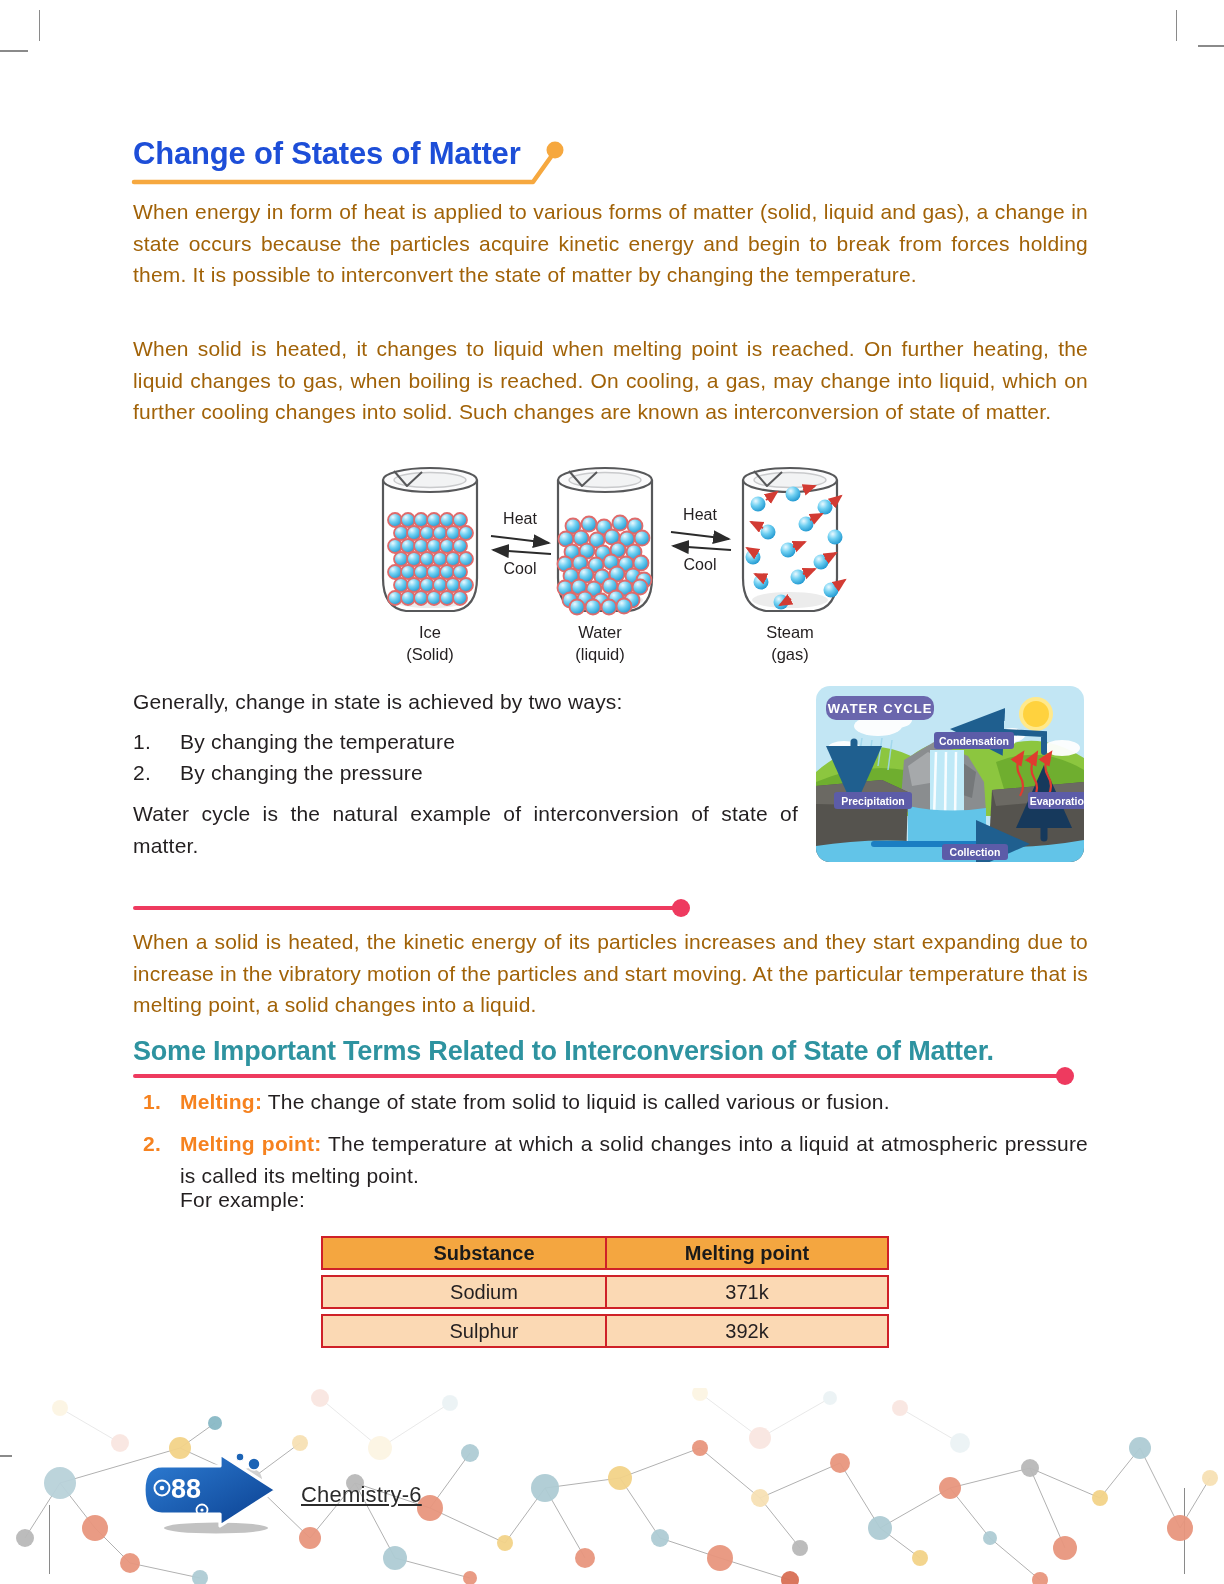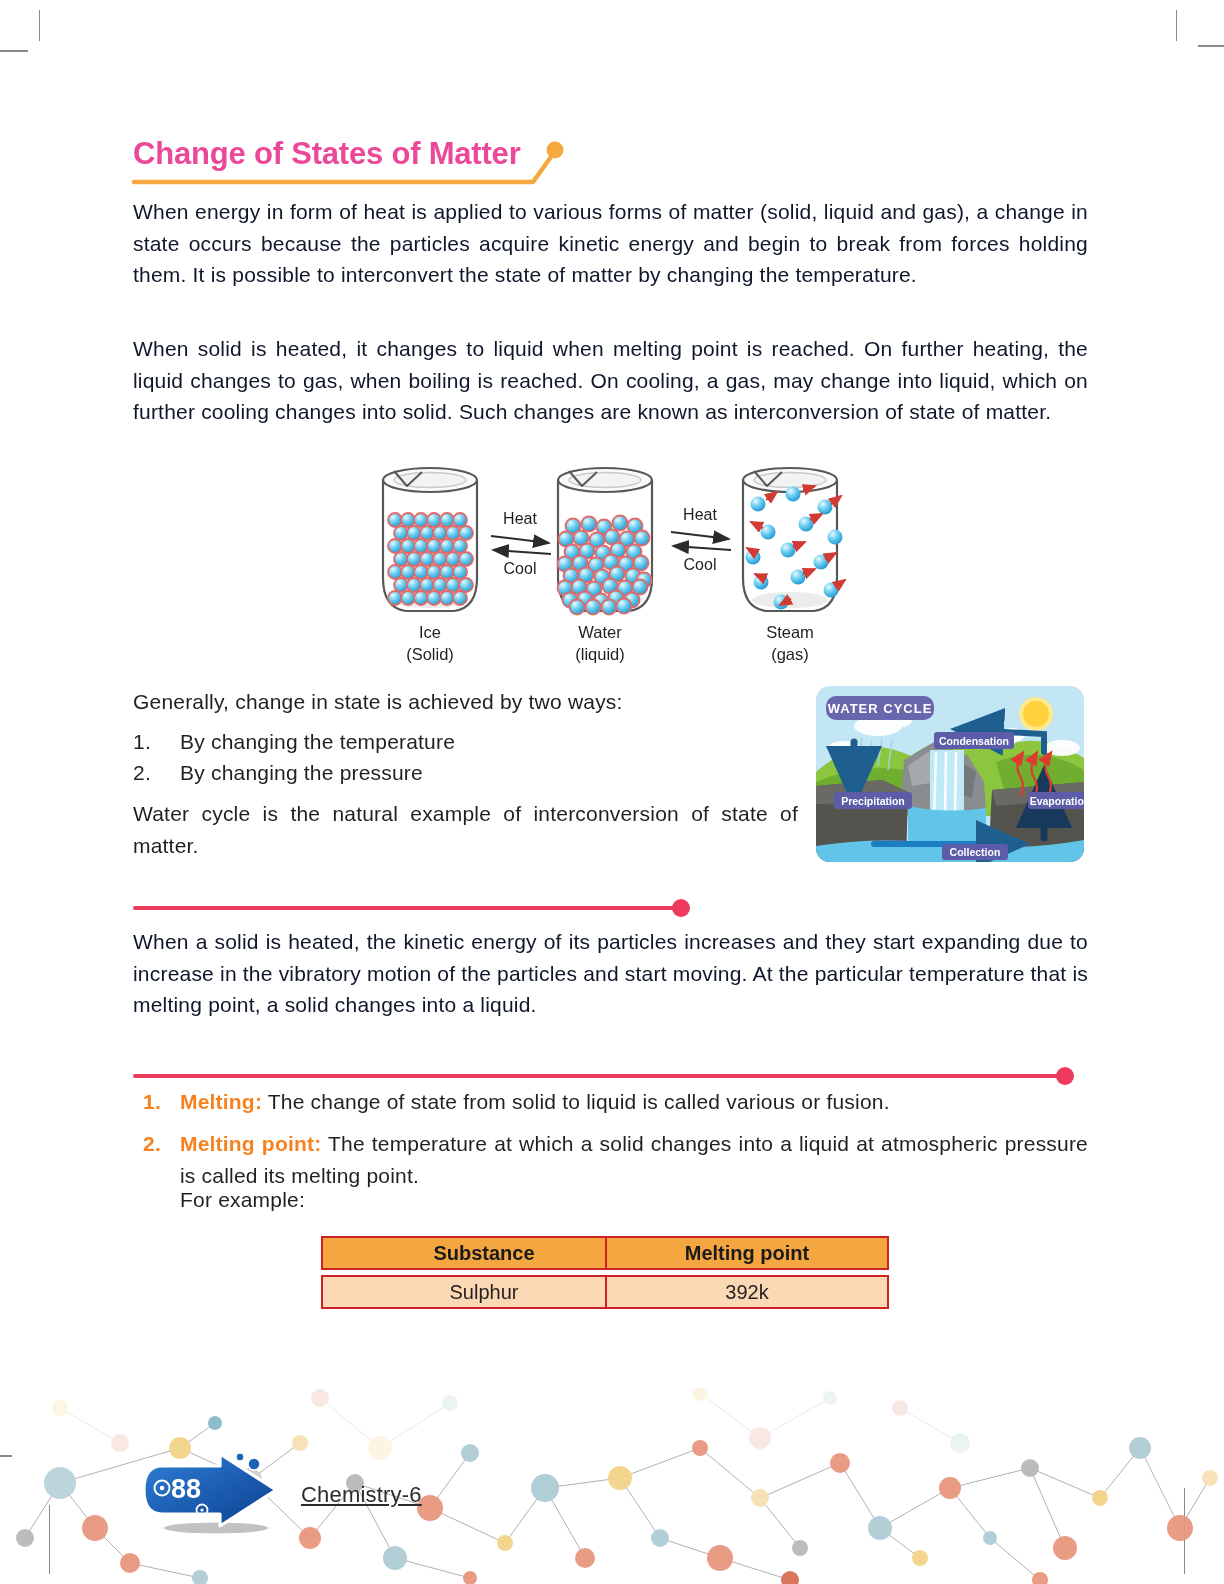--- a/index.html
+++ b/index.html
@@ -2,23 +2,23 @@
 <html><head>
 <meta charset="utf-8">
 <style>
   html,body{margin:0;padding:0;background:#ffffff;}
   .page{position:relative;width:1224px;height:1584px;background:#fff;overflow:hidden;
         font-family:"Liberation Sans",sans-serif;color:#231f20;}
   .abs{position:absolute;}
   
   .crop{position:absolute;background:#8a8a8a;}
   
-  .doc-title{left:133px;top:136px;font-size:31px;font-weight:700;color:#ec4899;letter-spacing:-0.2px;}
-  
-  .body-text{font-size:21px;line-height:31.5px;text-align:justify;letter-spacing:0.2px;color:#0f172a;}
+  .doc-title{left:133px;top:136px;font-size:31px;font-weight:700;color:#1d4ed8;letter-spacing:-0.2px;}
+  
+  .body-text{font-size:21px;line-height:31.5px;text-align:justify;letter-spacing:0.2px;color:#a16207;}
   .p1{left:133px;top:196px;width:955px;}
   .p2{left:133px;top:333px;width:955px;}
   .p3{left:133px;top:926px;width:955px;}
   
   .gen-intro{left:133px;top:690px;width:680px;font-size:21px;letter-spacing:0.2px;}
   .num-item{position:absolute;left:133px;width:680px;font-size:21px;letter-spacing:0.2px;padding-left:47px;box-sizing:border-box;}
   .num-item .n{position:absolute;left:0;top:0;}
   .gen-outro{left:133px;top:798px;width:665px;font-size:21px;line-height:31.5px;letter-spacing:0.2px;text-align:justify;}
   
   .sec-head{font-size:27px;font-weight:700;color:#2e93a0;letter-spacing:-0.2px;}
@@ -331,40 +331,45 @@
         <text x="159" y="170" font-size="10.5" font-weight="bold" fill="#ffffff" text-anchor="middle">Collection</text>
       </g>
     </g>
   </svg>
 
   <div class="rule rule-h1">
       <span class="dot"></span>
     </div>
   <div class="abs body-text p3">When a solid is heated, the kinetic energy of its particles increases and they start expanding due to increase in the vibratory motion of the particles and start moving. At the particular temperature that is melting point, a solid changes into a liquid.</div>
 
+  <div class="abs sec-head h2">Some Important Terms Related to Interconversion of State of Matter.</div>
   <div class="rule rule-h2">
       <span class="dot"></span>
     </div>
 
   <div class="term-item" style="top:1086px;">
     <span class="n">1.</span><span class="t">Melting:</span><span> The change of state from solid to liquid is called various or fusion.</span>
   </div>
   <div class="term-item" style="top:1128px;">
     <span class="n">2.</span><span class="t">Melting point:</span><span> The temperature at which a solid changes into a liquid at atmospheric pressure is called its melting point.</span>
   </div>
   <div class="abs for-example">For example:</div>
 
   <table class="melting">
     <thead>
       <tr>
         <th>Substance</th>
         <th>Melting point</th>
       </tr>
     </thead>
     <tbody>
+      <tr>
+        <td>Sodium</td>
+        <td>371k</td>
+      </tr>
       <tr>
         <td>Sulphur</td>
         <td>392k</td>
       </tr>
     </tbody>
   </table>
 
   <svg class="abs" style="left:0;top:1388px;" width="1224" height="196" viewBox="0 0 1224 196">
     <g stroke="#a8a8a8" stroke-width="1" opacity="0.9">
       <line x1="60" y1="95" x2="95" y2="140"></line>

